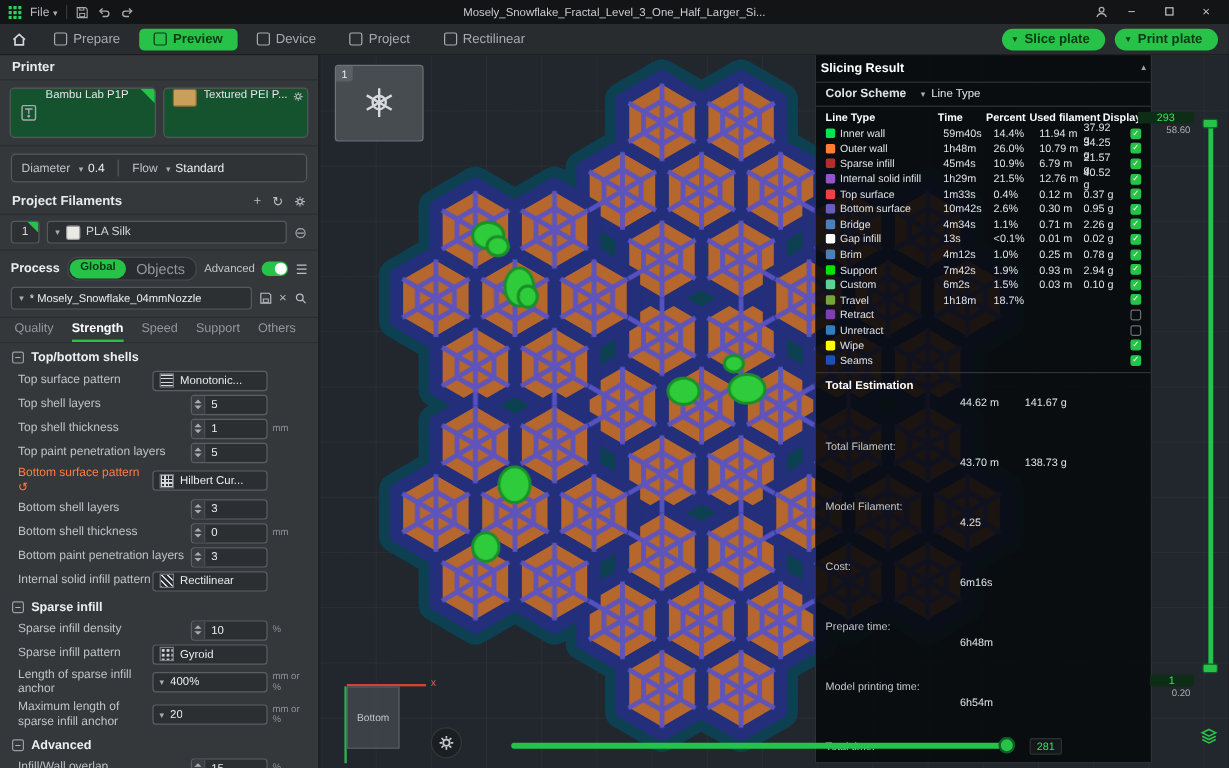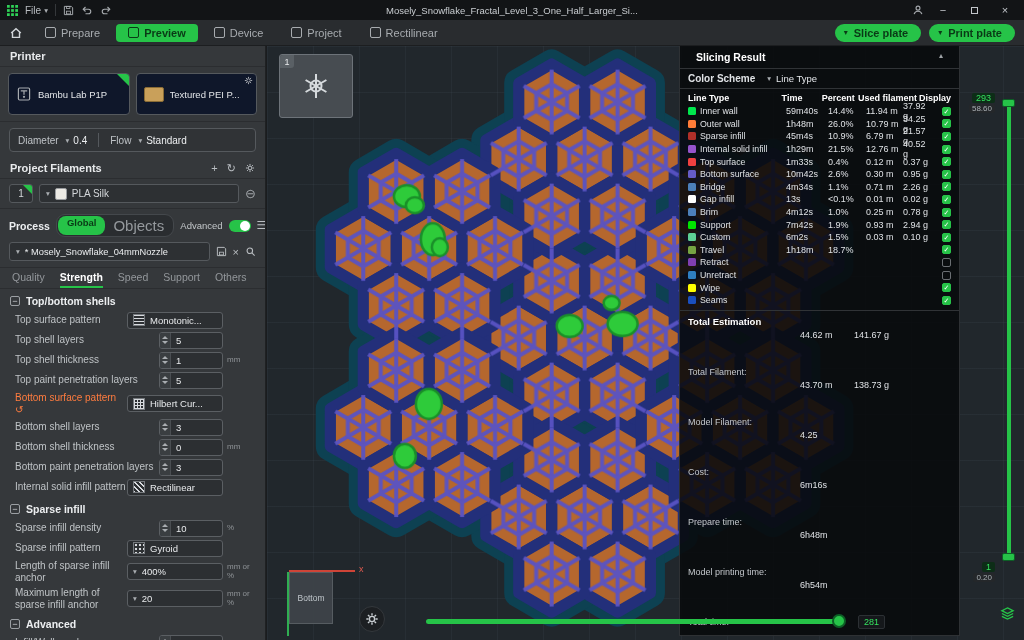--- a/index.html
+++ b/index.html
@@ -31,22 +31,22 @@
   font-weight:bold;padding:3px 13px 3px 9px;border-radius:11px;}
 .gcaret{font-size:8px;}
 
 
 #sidebar{position:absolute;top:46px;left:0;width:266px;bottom:0;background:#35383b;
   border-right:1px solid #1f2123;color:#d4d7da;overflow:hidden;}
 .sb-head{display:flex;align-items:center;height:21px;padding:0 10px;font-size:11px;font-weight:bold;
   color:#e8eaec;border-bottom:1px solid #2b2d30;gap:6px;}
 .sb-head .hicons{margin-left:auto;display:flex;gap:9px;color:#b4b8bc;font-weight:normal;font-size:11px;align-items:center;}
 .printer-cards{display:flex;gap:6px;padding:6px 8px;border-bottom:1px solid #2b2d30;}
-.card{position:relative;flex:1;height:42px;background:#0f172a;border:1px solid #55595d;border-radius:4px;
-  display:flex;align-items:center;gap:6px;padding:0 7px;font-size:9.5px;color:#e2e5e8;overflow:hidden;}
+.card{position:relative;flex:1;height:42px;background:#14532d;border:1px solid #55595d;border-radius:4px;
+  display:flex;gap:6px;padding:0 7px;font-size:9.5px;color:#e2e5e8;overflow:hidden;}
 .corner{position:absolute;right:0;top:0;border-top:12px solid #26C348;border-left:12px solid transparent;}
 .plate-chip{width:20px;height:15px;background:#c9a05a;border:1px solid #8a6c35;border-radius:2px;flex:none;}
 .card .gear-top{position:absolute;right:3px;top:2px;color:#b4b8bc;}
 .card-label{white-space:nowrap;overflow:hidden;}
 .nozzle-row{display:flex;align-items:center;margin:6px 9px;border:1px solid #55595d;border-radius:4px;height:24px;
   font-size:10px;padding:0 8px;gap:7px;background:#303336;}
 .nz-label{color:#bfc3c7;}
 .nz-val{color:#eceef0;display:flex;align-items:center;gap:4px;}
 .nz-div{width:1px;height:14px;background:#55595d;margin:0 4px;}
 .fil-row{display:flex;align-items:center;gap:6px;padding:5px 9px;border-bottom:1px solid #2b2d30;}
@@ -54,21 +54,21 @@
   display:flex;align-items:center;justify-content:center;font-size:10px;overflow:hidden;}
 .fil-idx .corner{border-top-width:9px;border-left-width:9px;}
 .fil-sel{flex:1;height:19px;display:flex;align-items:center;gap:5px;background:#2d3033;border:1px solid #55595d;
   border-radius:3px;padding:0 6px;font-size:10px;}
 .fil-chip{width:12px;height:12px;background:#eceae4;border:1px solid #9a9da0;border-radius:2px;}
 .fil-del{color:#9fa3a7;font-size:13px;line-height:1;}
 .proc-row{display:flex;align-items:center;gap:6px;padding:5px 9px 4px;font-size:10.5px;}
 .proc-label{font-weight:bold;color:#eceef0;}
 .seg{display:flex;background:#2a2d30;border-radius:9px;padding:1px;border:1px solid #44484c;}
 .seg-on{background:#26C348;color:#0a3a16;border-radius:8px;padding:1px 9px;font-size:9.5px;font-weight:bold;}
-.seg-off{color:#95999d;padding:1px 8px;font-size:15px;}
+.seg-off{color:#95999d;padding:1px 8px;font-size:12px;}
 .adv{margin-left:auto;font-size:9.5px;color:#c3c7ca;}
 .toggle{width:22px;height:12px;background:#26C348;border-radius:6px;position:relative;flex:none;}
 .toggle i{position:absolute;right:1px;top:1px;width:10px;height:10px;background:#fff;border-radius:50%;}
 .mi{color:#b9bdc1;font-size:11px;display:flex;align-items:center;}
 .preset-row{display:flex;align-items:center;gap:6px;padding:1px 9px 6px;border-bottom:1px solid #2b2d30;}
 .preset{flex:1;height:19px;display:flex;align-items:center;gap:5px;background:#2d3033;border:1px solid #55595d;
   border-radius:3px;padding:0 6px;}
 .preset-txt{font-size:9.3px;white-space:nowrap;overflow:hidden;color:#eceef0;}
 .param-tabs{display:flex;gap:15px;padding:3px 12px 0;height:21px;font-size:10.5px;color:#93979b;border-bottom:1px solid #2b2d30;}
 .p-tab{padding-bottom:3px;}
@@ -123,28 +123,28 @@
 .hknob{position:absolute;left:565px;top:568px;width:14px;height:14px;border-radius:50%;background:#26C348;border:2px solid #0d5f26;}
 .hbadge{position:absolute;left:591px;top:569px;background:#15181b;color:#35e35f;font-size:9px;
   padding:1px 5px;border-radius:2px;border:1px solid #2c3034;}
 .vrail{position:absolute;right:13px;top:58px;width:4px;height:452px;background:#26C348;border-radius:2px;}
 .vh{position:absolute;right:9px;width:13px;height:8px;background:#26C348;border:1px solid #0d5f26;border-radius:2px;}
 .vh.top{top:53px;}
 .vh.bot{top:507px;}
 .vbadge{position:absolute;display:flex;flex-direction:column;align-items:flex-end;gap:1px;}
 .vbadge.top{right:29px;top:47px;}
 .vbadge.bot{right:29px;top:516px;}
-.lnum{background:#0d2d17;color:#35e35f;padding:0 4px;font-size:9px;border-radius:2px;}
+.lnum{background:#0d2d17;color:#35e35f;padding:0 16px;font-size:9px;border-radius:2px;}
 .lz{background:#24272a;color:#aab0b4;padding:0 3px;font-size:8px;border-radius:2px;}
 .layers-ic{position:absolute;right:9px;top:560px;color:#26C348;}
 
 
 #slicing-panel{position:absolute;left:412px;top:0;width:281px;background:rgba(8,10,12,0.89);
   border:1px solid #2e3134;border-top:none;color:#dfe2e5;font-size:9px;padding-bottom:6px;}
-.sp-head{display:flex;justify-content:space-between;padding:5px 16px;font-size:10.5px;
+.sp-head{display:flex;justify-content:space-between;padding:5px 4px;font-size:10.5px;
   font-weight:bold;color:#ffffff;border-bottom:1px solid #303336;}
 .sp-collapse{color:#9fa3a7;font-size:8px;}
 .sp-scheme{display:flex;align-items:center;gap:12px;padding:4px 8px;border-bottom:1px solid #303336;}
 .sp-cs{font-weight:bold;font-size:10px;}
 .sp-dd{display:flex;align-items:center;gap:5px;font-size:9.5px;color:#e4e7ea;}
 .sp-cols{display:flex;padding:4px 8px 2px;font-weight:bold;color:#ffffff;font-size:9px;}
 .c-name{width:98px;} .c-time{width:42px;} .c-pct{width:38px;} .c-fil{width:64px;} .c-disp{flex:1;text-align:right;}
 .lt-row{display:flex;align-items:center;padding:1px 8px;height:12.6px;}
 .lt-name{width:98px;display:flex;align-items:center;gap:4px;white-space:nowrap;overflow:hidden;font-size:8.8px;}
 .sw{width:8px;height:8px;border-radius:1.5px;flex:none;}

